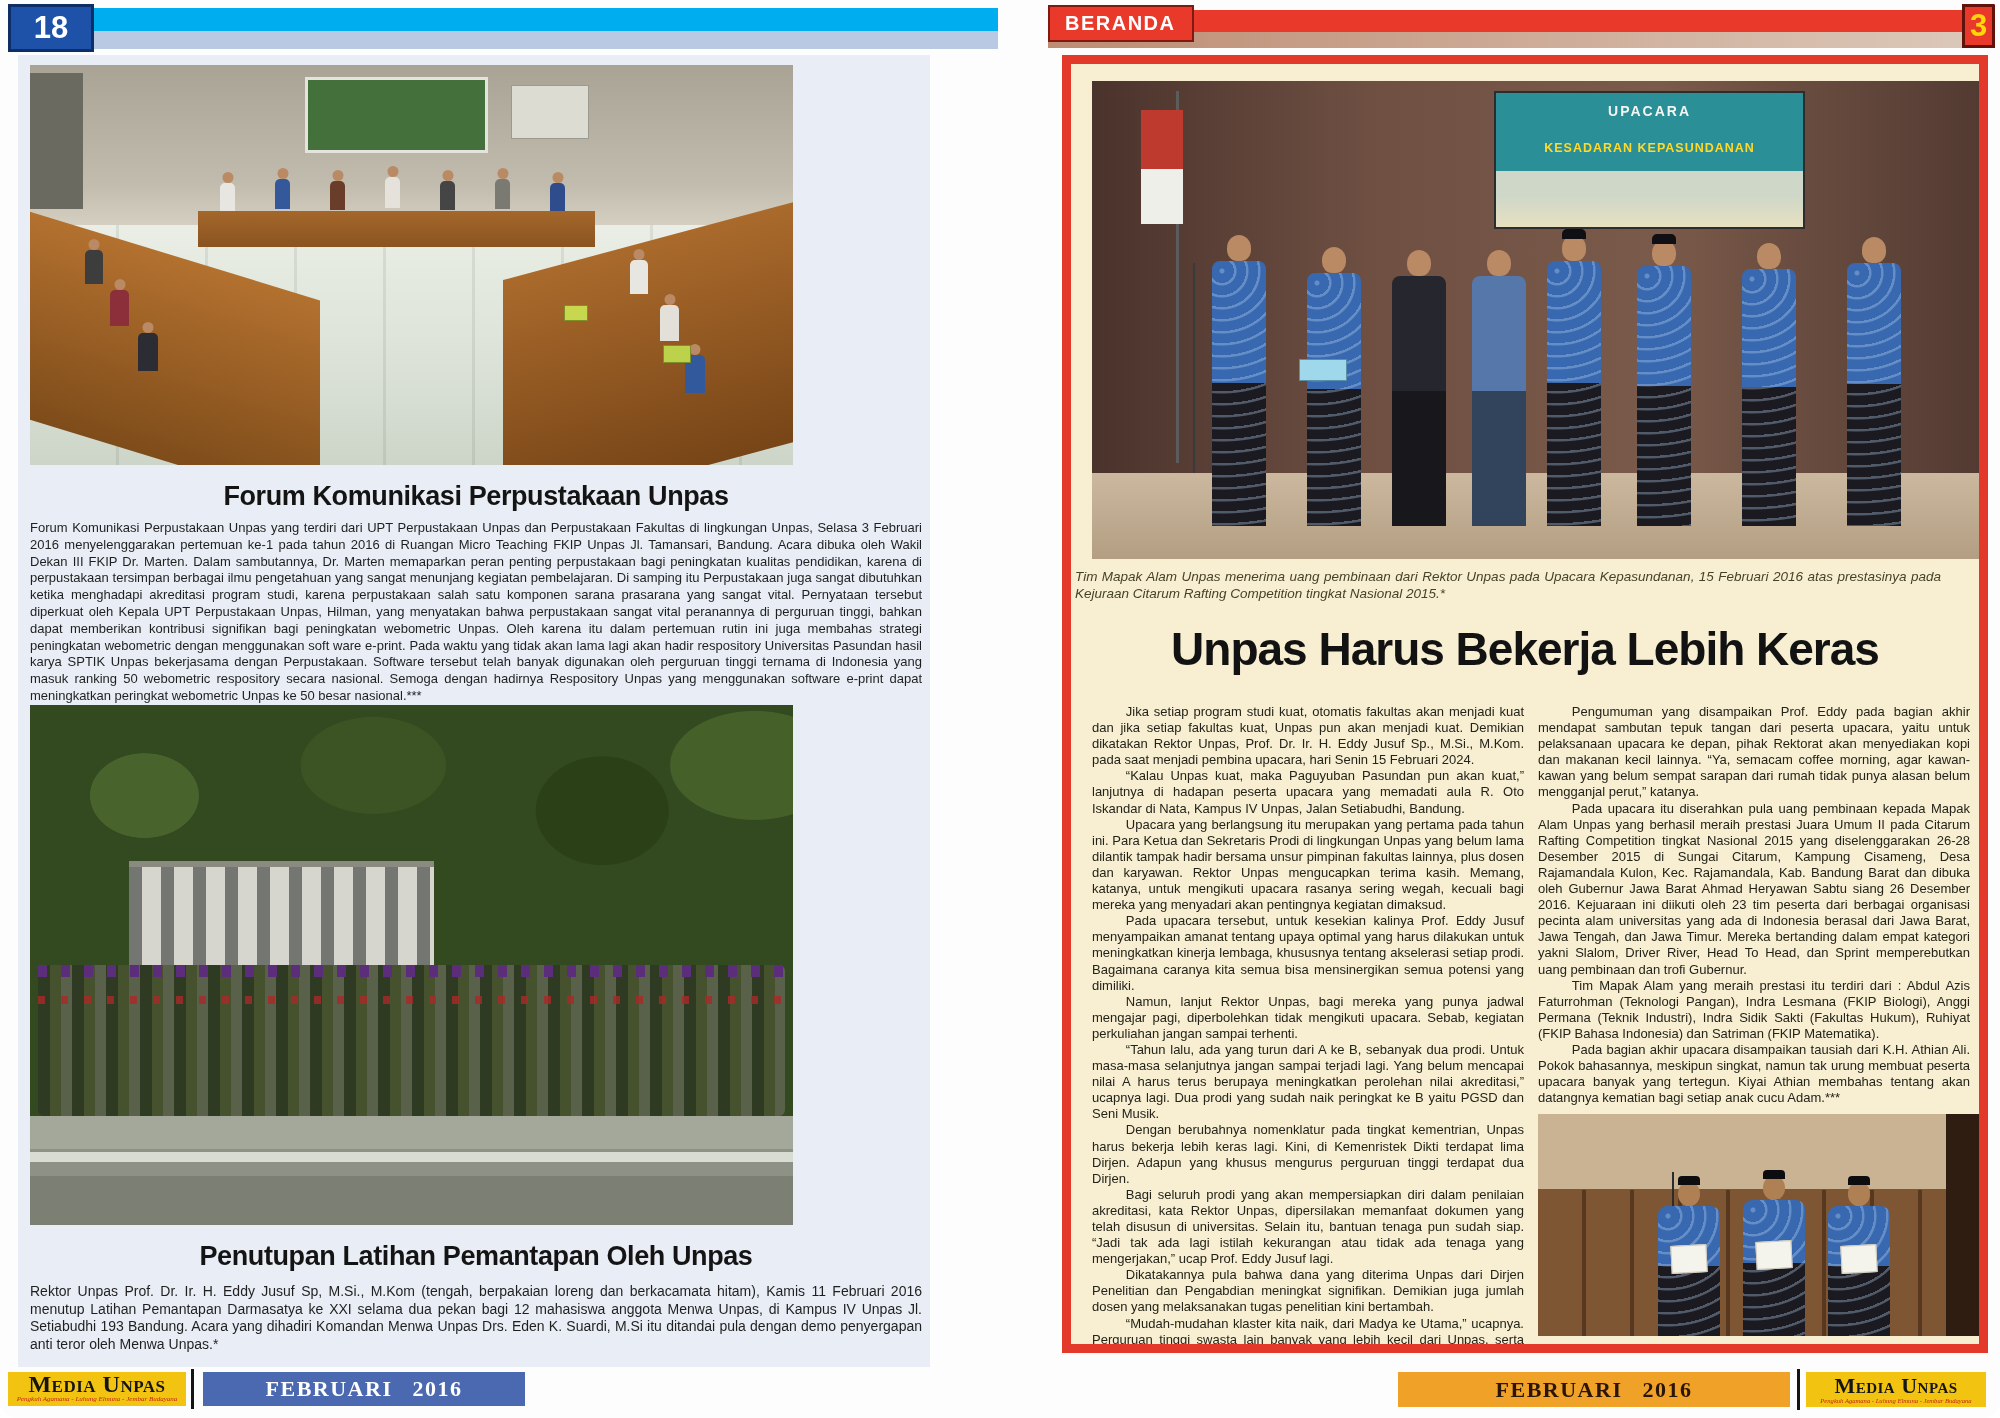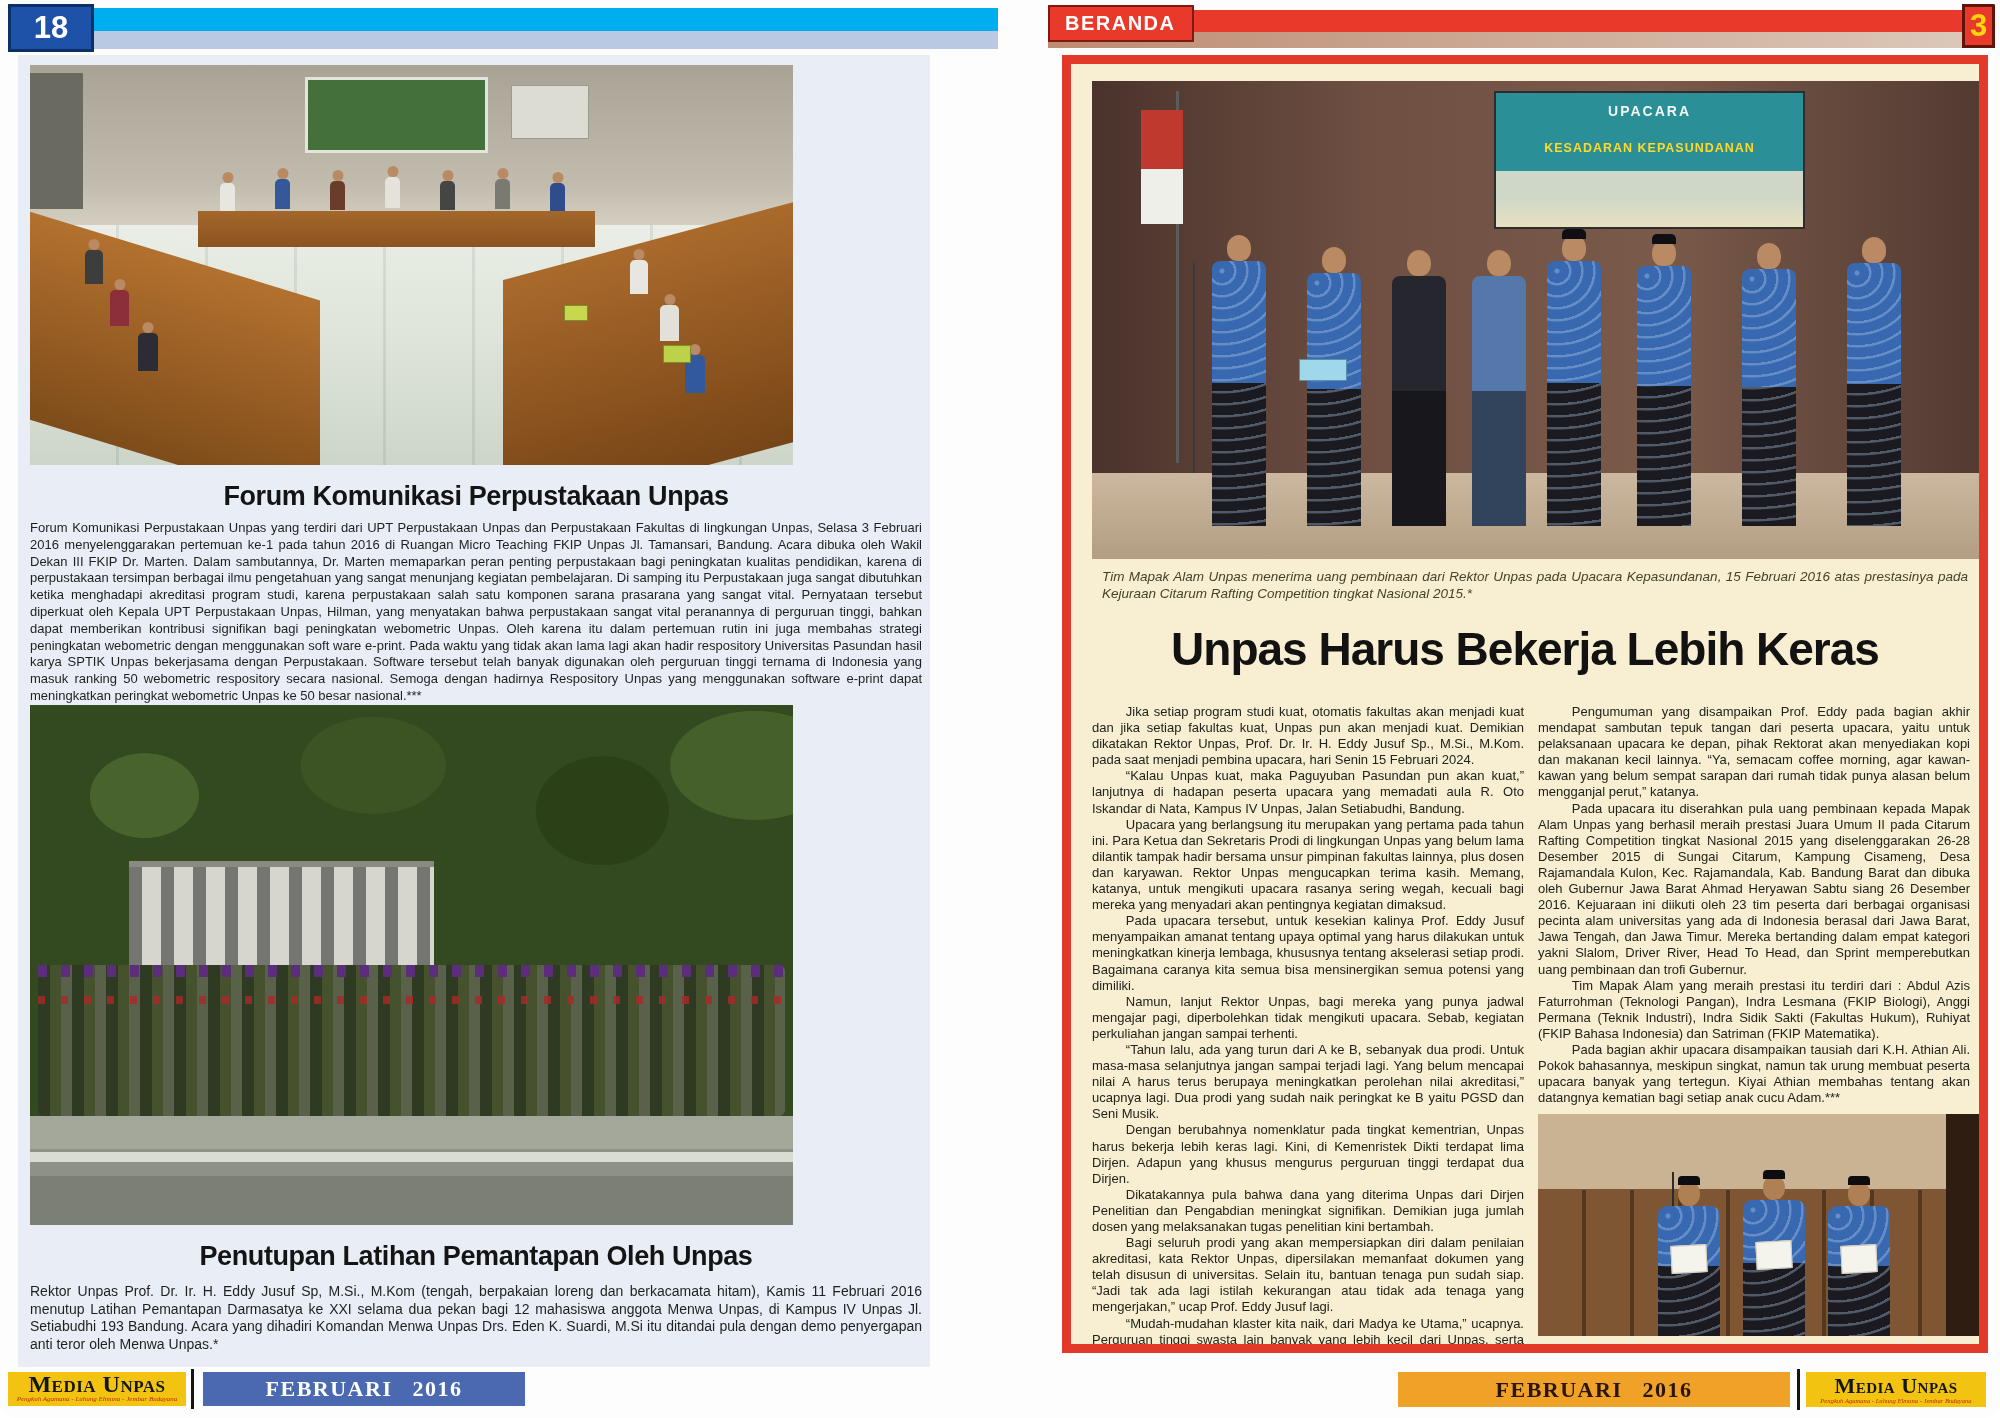--- a/index.html
+++ b/index.html
@@ -76,21 +76,21 @@
   .p3-flag{left:5.4%;top:6%;width:4.6%;height:24%;background:linear-gradient(180deg,#bf3a2e 0 52%,#efefea 52%);}
   .p3-mic{left:11%;top:38%;width:2px;height:50%;background:#3a3a3a;}
   .fig{position:absolute;width:54px;border-radius:8px 8px 0 0;}
   .fig::before{content:"";position:absolute;top:-26px;left:50%;transform:translateX(-50%);width:24px;height:26px;border-radius:50% 50% 42% 42%;background:#b98a63;}
   .fig.capped::after{content:"";position:absolute;top:-32px;left:50%;transform:translateX(-50%);width:24px;height:10px;border-radius:5px 5px 0 0;background:#101014;}
   .batik{background:linear-gradient(180deg,#3868b0 0 46%,#1a1a20 46%);
          background-image:repeating-radial-gradient(circle at 10px 10px,rgba(185,210,240,.35) 0 2px,transparent 3px 12px),linear-gradient(180deg,#3868b0 0 46%,#1a1a20 46%);}
   .cheque{position:absolute;left:-8px;top:34%;width:46px;height:20px;background:#9fd8ea;border:1px solid #5a8fa5;}
 
   .caption{font-style:italic;color:#45422a;text-align:justify;}
-  .cap1{left:31px;top:504px;width:866px;font-size:13.5px;line-height:17px;}
+  .cap1{left:4px;top:504px;width:866px;font-size:13.5px;line-height:17px;}
   .headline{left:0;top:558px;width:100%;text-align:center;font-weight:bold;font-size:46px;letter-spacing:-1px;color:#121212;}
   .rcol{top:640px;width:432px;color:#23231a;}
   .rcol p{margin:0;text-align:justify;text-indent:2.6em;font-size:13px;line-height:16.1px;}
   .colL{left:21px;}
   .colR{left:467px;}
 
   .photo4{width:400px;height:222px;margin:8px 0 8px auto;position:relative;overflow:hidden;
      background:linear-gradient(180deg,#c9b393 0 34%,#7e5634 34%);
      }
   .p4-wood{position:absolute;left:0;top:34%;width:100%;height:66%;background:repeating-linear-gradient(90deg,transparent 0 44px,rgba(40,20,5,.45) 44px 48px);}
@@ -197,22 +197,22 @@
       <h1 class="abs headline" style="margin:0;">Unpas Harus Bekerja Lebih Keras</h1>
 
       <div class="abs rcol colL">
           <p>Jika setiap program studi kuat, otomatis fakultas akan menjadi kuat dan jika setiap fakultas kuat, Unpas pun akan menjadi kuat. Demikian dikatakan Rektor Unpas, Prof. Dr. Ir. H. Eddy Jusuf Sp., M.Si., M.Kom. pada saat menjadi pembina upacara, hari Senin 15 Februari 2024.</p>
           <p>“Kalau Unpas kuat, maka Paguyuban Pasundan pun akan kuat,” lanjutnya di hadapan peserta upacara yang memadati aula R. Oto Iskandar di Nata, Kampus IV Unpas, Jalan Setiabudhi, Bandung.</p>
           <p>Upacara yang berlangsung itu merupakan yang pertama pada tahun ini. Para Ketua dan Sekretaris Prodi di lingkungan Unpas yang belum lama dilantik tampak hadir bersama unsur pimpinan fakultas lainnya, plus dosen dan karyawan. Rektor Unpas mengucapkan terima kasih. Memang, katanya, untuk mengikuti upacara rasanya sering wegah, kecuali bagi mereka yang menyadari akan pentingnya kegiatan dimaksud.</p>
           <p>Pada upacara tersebut, untuk kesekian kalinya Prof. Eddy Jusuf menyampaikan amanat tentang upaya optimal yang harus dilakukan untuk meningkatkan kinerja lembaga, khususnya tentang akselerasi setiap prodi. Bagaimana caranya kita semua bisa mensinergikan semua potensi yang dimiliki.</p>
           <p>Namun, lanjut Rektor Unpas, bagi mereka yang punya jadwal mengajar pagi, diperbolehkan tidak mengikuti upacara. Sebab, kegiatan perkuliahan jangan sampai terhenti.</p>
           <p>“Tahun lalu, ada yang turun dari A ke B, sebanyak dua prodi. Untuk masa-masa selanjutnya jangan sampai terjadi lagi. Yang belum mencapai nilai A harus terus berupaya meningkatkan perolehan nilai akreditasi,” ucapnya lagi. Dua prodi yang sudah naik peringkat ke B yaitu PGSD dan Seni Musik.</p>
           <p>Dengan berubahnya nomenklatur pada tingkat kementrian, Unpas harus bekerja lebih keras lagi. Kini, di Kemenristek Dikti terdapat lima Dirjen. Adapun yang khusus mengurus perguruan tinggi terdapat dua Dirjen.</p>
+          <p>Bagi seluruh prodi yang akan mempersiapkan diri dalam penilaian akreditasi, kata Rektor Unpas, dipersilakan memanfaat dokumen yang telah disusun di universitas. Selain itu, bantuan tenaga pun sudah siap. “Jadi tak ada lagi istilah kekurangan atau tidak ada tenaga yang mengerjakan,” ucap Prof. Eddy Jusuf lagi.</p>
           <p>Dikatakannya pula bahwa dana yang diterima Unpas dari Dirjen Penelitian dan Pengabdian meningkat signifikan. Demikian juga jumlah dosen yang melaksanakan tugas penelitian kini bertambah.</p>
-          <p>Bagi seluruh prodi yang akan mempersiapkan diri dalam penilaian akreditasi, kata Rektor Unpas, dipersilakan memanfaat dokumen yang telah disusun di universitas. Selain itu, bantuan tenaga pun sudah siap. “Jadi tak ada lagi istilah kekurangan atau tidak ada tenaga yang mengerjakan,” ucap Prof. Eddy Jusuf lagi.</p>
           <p>“Mudah-mudahan klaster kita naik, dari Madya ke Utama,” ucapnya. Perguruan tinggi swasta lain banyak yang lebih kecil dari Unpas, serta jumlah dosennya, khususnya guru besarnya lebih sedikit, namun mereka sudah mampu mengunggah hasil penelitian dan karya tulis melalui internet.</p>
         </div>
 
       <div class="abs rcol colR">
         <div>
             <p>Pengumuman yang disampaikan Prof. Eddy pada bagian akhir mendapat sambutan tepuk tangan dari peserta upacara, yaitu untuk pelaksanaan upacara ke depan, pihak Rektorat akan menyediakan kopi dan makanan kecil lainnya. “Ya, semacam coffee morning, agar kawan-kawan yang belum sempat sarapan dari rumah tidak punya alasan belum mengganjal perut,” katanya.</p>
             <p>Pada upacara itu diserahkan pula uang pembinaan kepada Mapak Alam Unpas yang berhasil meraih prestasi Juara Umum II pada Citarum Rafting Competition tingkat Nasional 2015 yang diselenggarakan 26-28 Desember 2015 di Sungai Citarum, Kampung Cisameng, Desa Rajamandala Kulon, Kec. Rajamandala, Kab. Bandung Barat dan dibuka oleh Gubernur Jawa Barat Ahmad Heryawan Sabtu siang 26 Desember 2016. Kejuaraan ini diikuti oleh 23 tim peserta dari berbagai organisasi pecinta alam universitas yang ada di Indonesia berasal dari Jawa Barat, Jawa Tengah, dan Jawa Timur. Mereka bertanding dalam empat kategori yakni Slalom, Driver River, Head To Head, dan Sprint memperebutkan uang pembinaan dan trofi Gubernur.</p>
             <p>Tim Mapak Alam yang meraih prestasi itu terdiri dari : Abdul Azis Faturrohman (Teknologi Pangan), Indra Lesmana (FKIP Biologi), Anggi Permana (Teknik Industri), Indra Sidik Sakti (Fakultas Hukum), Ruhiyat (FKIP Bahasa Indonesia) dan Satriman (FKIP Matematika).</p>
             <p>Pada bagian akhir upacara disampaikan tausiah dari K.H. Athian Ali. Pokok bahasannya, meskipun singkat, namun tak urung membuat peserta upacara banyak yang tertegun. Kiyai Athian membahas tentang akan datangnya kematian bagi setiap anak cucu Adam.***</p>
           </div>

